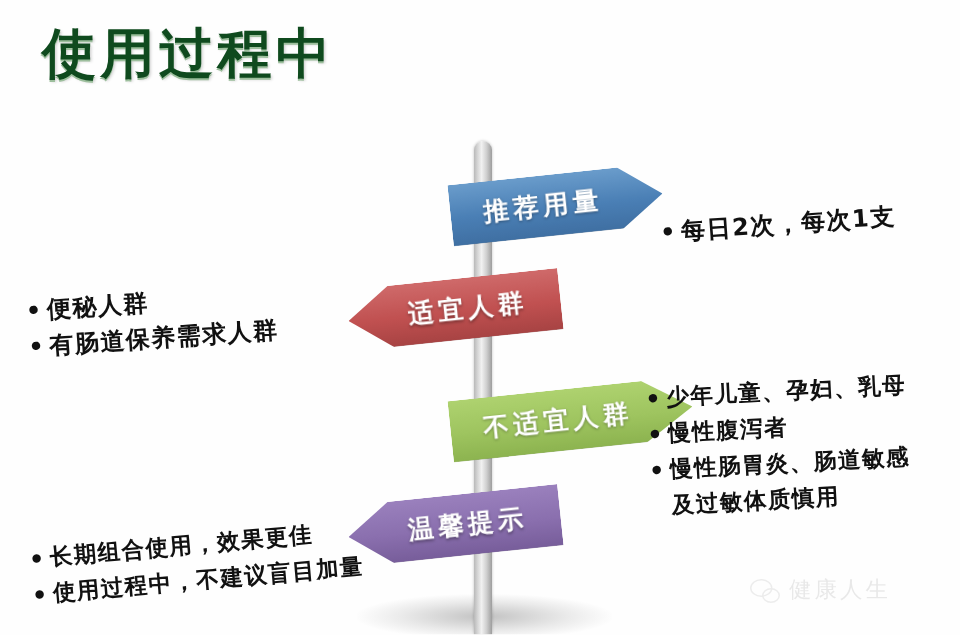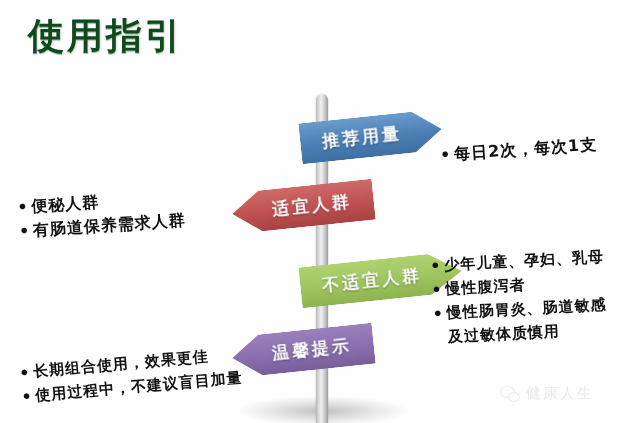--- a/index.html
+++ b/index.html
@@ -112,21 +112,21 @@
     position:absolute;border:1.6px solid #c4c4c4;border-radius:50%;background:transparent;
   }
   .wechat .b1{width:13px;height:10px;left:0;top:0;}
   .wechat .b2{width:10px;height:8px;left:8px;top:6px;}
 </style>
 </head>
 <body>
 
 <div id="stage">
 
-  <div class="title">使用指引</div>
+  <div class="title">使用过程中</div>
 
   <div class="post-shadow"></div>
   <div class="post"></div>
 
   <div class="sign right" id="sign-recommend">
     <span class="lbl">推荐用量</span>
   </div>
 
   <div class="sign left" id="sign-suitable">
     <span class="lbl">适宜人群</span>

